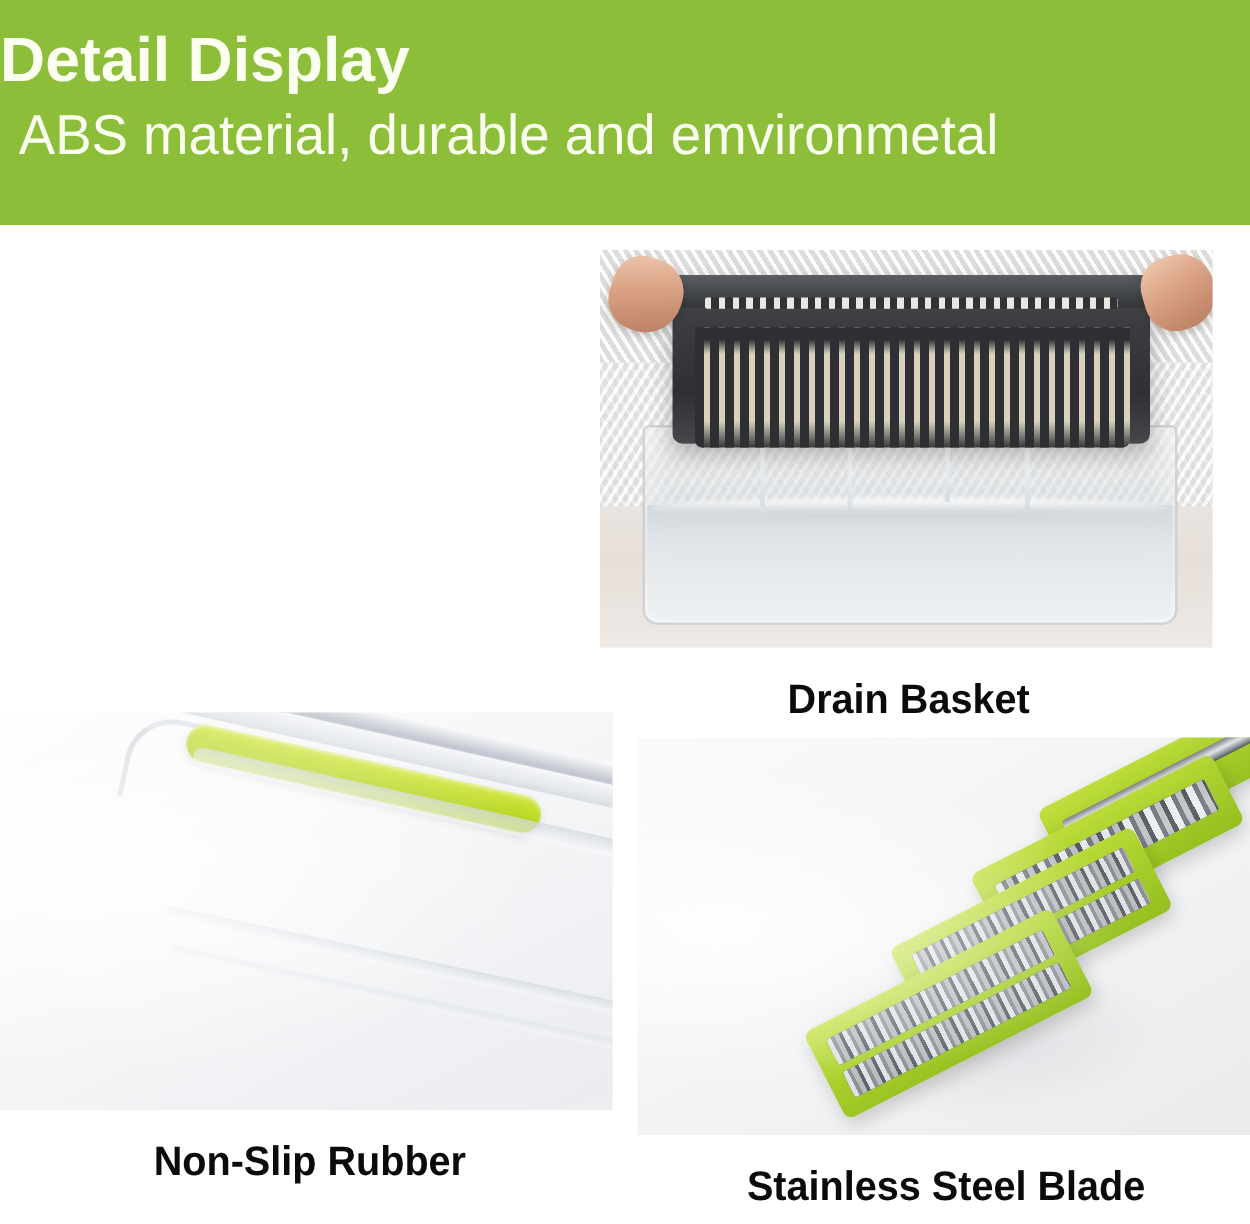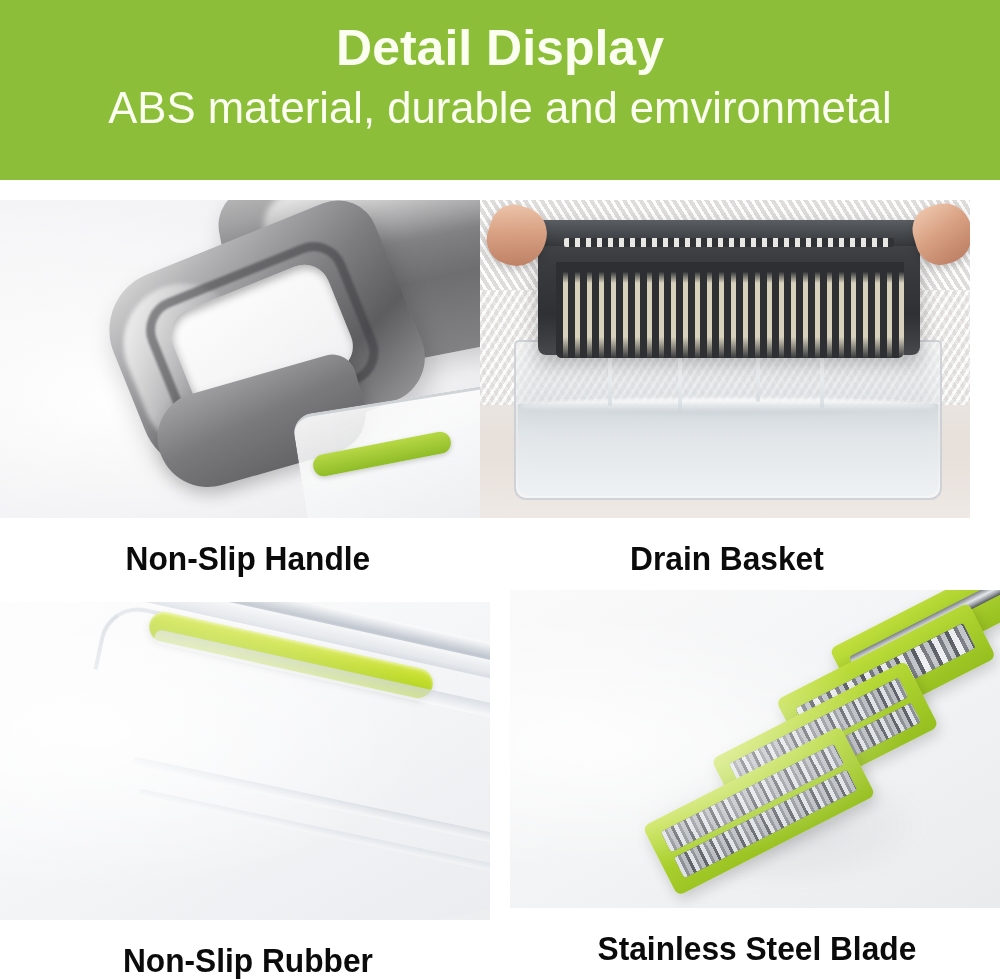--- a/index.html
+++ b/index.html
@@ -8,21 +8,21 @@
     background: #ffffff;
     font-family: "Liberation Sans", sans-serif;
     overflow: hidden;
   }
   #page { position: relative; width: 1000px; height: 979px; background: #fff; }
 
   
   .header {
     position: absolute; left: 0; top: 0; width: 1000px; height: 180px;
     background: #8cbe3a;
-    text-align: center;
+    text-align: left;
     overflow: hidden;
   }
   .header-title {
     margin-top: 22px;
     font-size: 50px; font-weight: bold; color: #fbfff0;
     letter-spacing: 0px; line-height: 1.05;
     font-family: "Liberation Sans", sans-serif;
   }
   .header-subtitle {
     margin-top: 8px;
@@ -30,21 +30,21 @@
     line-height: 1.1;
     transform: scaleX(0.97); transform-origin: center;
     font-family: "Liberation Sans", sans-serif;
   }
 
   
   .grid { position: absolute; left: 0; top: 200px; width: 1000px; height: 779px; }
   .cell { position: absolute; width: 490px; }
   .cell-tl { left: 0;   top: 0; }
   .cell-tr { left: 480px; top: 0; }
-  .cell-bl { left: 0;   top: 402px; }
+  .cell-bl { left: 0;   top: 370px; }
   .cell-br { left: 510px; top: 390px; }
 
   .photo {
     position: relative; width: 490px; height: 318px;
     overflow: hidden; background: #f2f2f3;
   }
   .caption {
     margin-top: 22px;
     font-size: 33px; font-weight: bold; color: #0b0b0b;
     text-align: center; white-space: nowrap;
@@ -311,36 +311,20 @@
 
 <div id="page">
 
   <div class="header">
     <div class="header-title">Detail Display</div>
     <div class="header-subtitle">ABS material, durable and emvironmetal</div>
   </div>
 
   <div class="grid">
 
-    <div class="cell cell-tl">
-      <div class="photo p1">
-        <div class="vignette"></div>
-        <div class="body"></div>
-        <div class="body-gloss"></div>
-        <div class="handle">
-          <div class="handle-rim-hi"></div>
-          <div class="handle-edge-dark"></div>
-          <div class="handle-hole"></div>
-        </div>
-        <div class="foot"></div>
-        <div class="clear"></div>
-        <div class="green-strip"></div>
-      </div>
-      <div class="caption cap-left">Non-Slip Handle</div>
-    </div>
 
     <div class="cell cell-tr">
       <div class="photo p2">
         <div class="mat"></div>
         <div class="mat2"></div>
         <div class="counter"></div>
         <div class="tub">
           <div class="water"></div>
           <div class="water-line"></div>
         </div>

